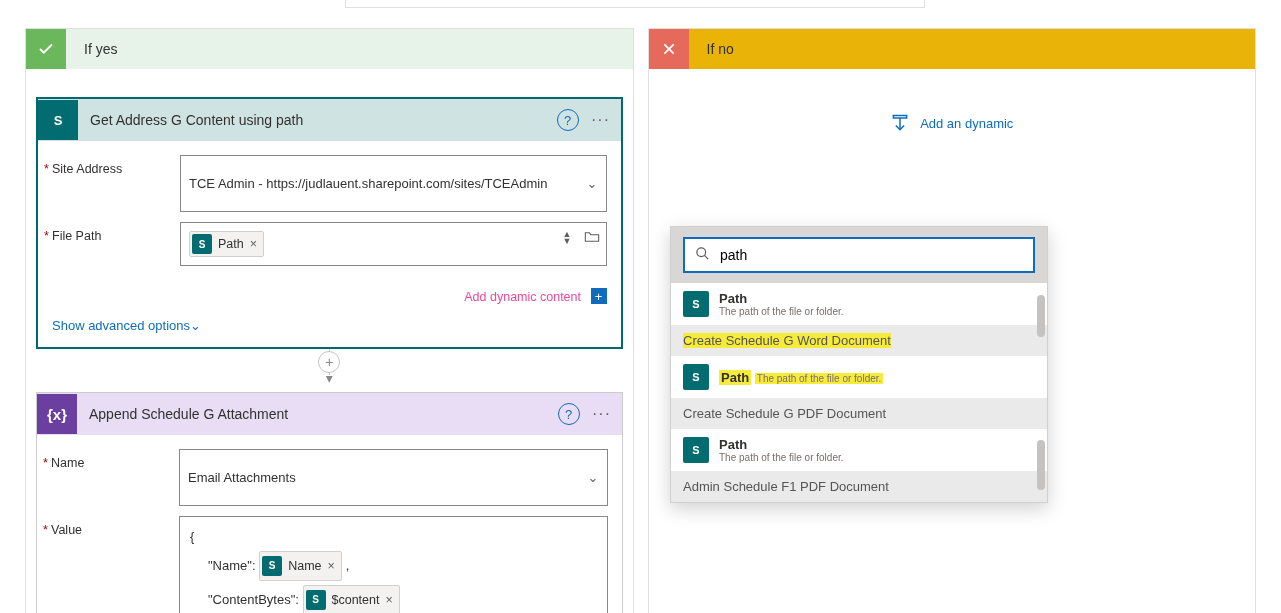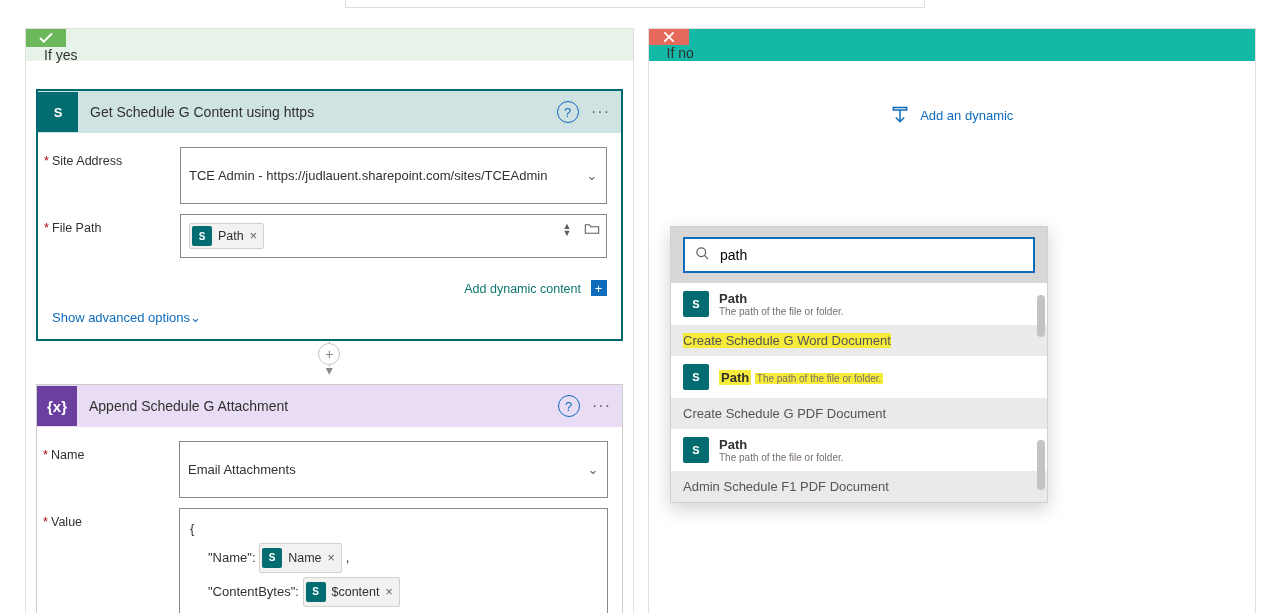--- a/index.html
+++ b/index.html
@@ -3,23 +3,23 @@
 <meta charset="utf-8">
 <style>
   * { box-sizing: border-box; margin: 0; padding: 0; font-family: "Segoe UI", Arial, sans-serif; }
   body { background: #fff; font-size: 13px; color: #323130; position: relative; width: 1281px; height: 613px; overflow: hidden; }
 
   .columns { display: flex; gap: 14px; padding: 28px 25px 0 25px; }
 
   .branch { flex: 1; border: 1px solid #e1dfdd; background: #fff; }
 
   
-  .cond-header { display: flex; align-items: flex-start; height: 32px; flex-direction: column; }
+  .cond-header { display: flex; align-items: center; height: 40px; }
   .cond-header.yes { background: #e7f3e8; }
-  .cond-header.no  { background: #14b8a6; }
+  .cond-header.no  { background: #eab308; }
   .cond-icon { width: 40px; height: 40px; display: flex; align-items: center; justify-content: center; color: #fff; }
   .cond-icon.yes { background: #6bb75c; }
   .cond-icon.no  { background: #e66a5c; }
   .cond-title { padding-left: 18px; font-size: 14px; color: #323130; }
 
   .branch-body { padding: 28px 10px 20px 10px; }
 
   
   .card { border: 1px solid #ccc; background: #fff; margin: 0 0 0 0; }
   .card.selected { border: 2px solid #00686f; }
@@ -46,21 +46,21 @@
   .field-box .stepper { display:flex; flex-direction:column; line-height:7px; font-size:9px; color:#605e5c; }
   .field-box .folder-ico { color:#605e5c; font-size:14px; margin-left:6px; }
   .field-box .folder-row { position:absolute; right:6px; top:6px; display:flex; align-items:center; gap:6px;}
 
   .token { display:inline-flex; align-items:center; background:#f3f2f1; border:1px solid #d2d0ce; border-radius:2px; padding:2px 6px 2px 2px; margin:2px 4px 2px 0; font-size:12.5px; }
   .token .token-ico { width:20px; height:20px; display:flex; align-items:center; justify-content:center; color:#fff; border-radius:2px; margin-right:6px; font-size:10px; font-weight:600; }
   .token .token-ico.sp { background:#036c70; }
   .token .remove { margin-left:6px; color:#605e5c; cursor:pointer; }
 
   .add-dyn-row { text-align:right; padding: 2px 14px 10px 0; font-size:12.5px; }
-  .add-dyn-link { color:#0f766e; cursor:pointer; }
+  .add-dyn-link { color:#ec4899; cursor:pointer; }
   .add-dyn-plus { display:inline-flex; width:16px; height:16px; background:#0f6cbd; color:#fff; align-items:center; justify-content:center; margin-left:6px; font-size:13px; }
 
   .adv-link { color:#0f6cbd; cursor:pointer; font-size:13px; padding: 4px 14px 14px 14px; display:flex; align-items:center; }
   .adv-link .chev { color:#0f6cbd; }
 
   .connector { position:relative; height:26px; display:flex; align-items:center; justify-content:center; }
   .connector .line { position:absolute; top:0; bottom:0; width:1px; background:#c8c6c4; }
   .connector .plus { position:relative; z-index:1; width:22px; height:22px; border-radius:50%; border:1px solid #c8c6c4; background:#fff; display:flex; align-items:center; justify-content:center; color:#8a8886; font-size:14px; }
   .arrow-down { display:flex; justify-content:center; color:#8a8886; font-size:14px; margin-top:-5px; margin-bottom:6px; }
 
@@ -113,21 +113,21 @@
           </svg>
       </div>
       <div class="cond-title">If yes</div>
     </div>
 
     <div class="branch-body">
 
       <div class="card selected">
         <div class="card-header sp">
           <div class="card-icon sp">S</div>
-          <div class="card-title">Get Schedule G Content using https</div>
+          <div class="card-title">Get Address G Content using path</div>
           <div class="card-help">?</div>
           <div class="card-menu">···</div>
         </div>
         <div class="card-body">
           <div class="field-row">
             <div class="field-label"><span class="req">*</span><span>Site Address</span></div>
             <div class="field-ctrl">
               <div class="fake-select">
                 <span>TCE Admin - https://judlauent.sharepoint.com/sites/TCEAdmin</span>
                 <span class="chev">⌄</span>

